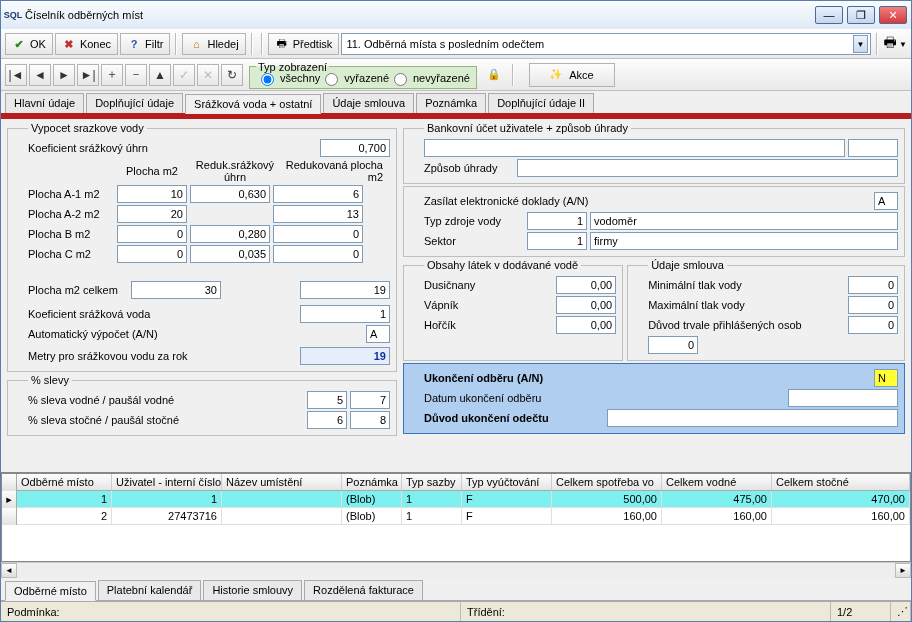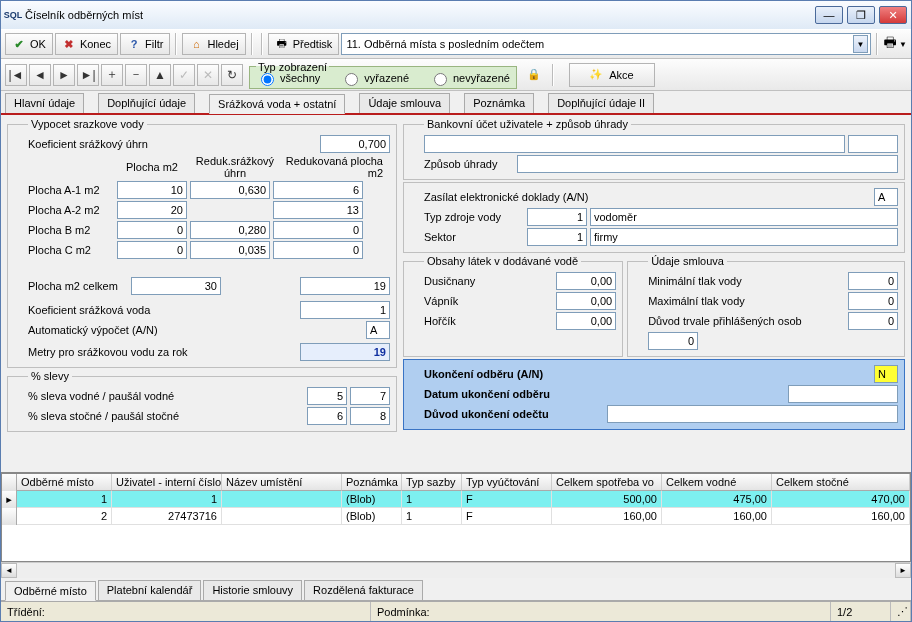--- a/index.html
+++ b/index.html
@@ -20,27 +20,27 @@
   .icon.red { color:#c23030; font-weight:bold; }
   .icon.blue { color:#2855a8; font-weight:bold; }
   .icon.orange { color:#d07010; font-weight:bold; }
   .dropdown { height:22px; border:1px solid #7f9db9; background:#fff; display:flex; align-items:center; padding:0 2px 0 4px; flex:1; }
   .dropdown .dd-text { flex:1; }
   .dropdown .dd-btn { width:15px; height:18px; background:linear-gradient(#eef3fb,#c9d8ef); border:1px solid #7f9db9; display:flex; align-items:center; justify-content:center; font-size:8px; }
 
   .navbar { height:32px; background:linear-gradient(#fdfdfd,#e9e9e9); border-bottom:1px solid #c0c0c0; display:flex; align-items:center; padding:2px 4px; gap:2px; }
   .navbtn { width:22px; height:22px; border:1px solid #b4b4b4; background:linear-gradient(#fdfdfd,#e7e7e7); display:inline-flex; align-items:center; justify-content:center; cursor:pointer; font-size:12px; color:#333; }
   .navbtn.disabled { color:#bbb; }
-  .fieldset-radio { border:1px solid #99b580; background:#d9eccf; padding:0 6px 4px 6px; margin-left:4px; display:flex; gap:20px; align-items:center; height:28px; position:relative; }
+  .fieldset-radio { border:1px solid #99b580; background:#d9eccf; padding:0 6px 4px 6px; margin-left:4px; display:flex; align-items:center; height:28px; position:relative; }
   .fieldset-radio legend { font-size:11px; padding:0 2px; }
   .radioitem { display:flex; align-items:center; gap:3px; }
   .lockicon { color:#666; margin:0 6px; }
   .akce-btn { height:24px; padding:0 20px; border:1px solid #b4b4b4; background:linear-gradient(#fdfdfd,#e7e7e7); margin-left:10px; display:flex; align-items:center; gap:6px; cursor:pointer; }
 
-  .tabs { display:flex; border-bottom:2px solid #b91c1c; background:#f0f0f0; padding:2px 4px 0 4px; gap:14px; }
+  .tabs { display:flex; border-bottom:6px solid #b91c1c; background:#f0f0f0; padding:2px 4px 0 4px; gap:2px; }
   .tab { padding:3px 8px; border:1px solid #aaa; border-bottom:none; background:#e9e9e9; cursor:pointer; }
   .tab.active { background:#f0f0f0; position:relative; top:1px; border-bottom:1px solid #f0f0f0; }
 
   .form-area { flex:1; padding:3px 6px 4px 6px; display:flex; flex-direction:column; gap:2px; overflow:hidden; }
   .cols { display:flex; gap:6px; }
   .col-left { width:390px; display:flex; flex-direction:column; gap:2px; }
   .col-right { flex:1; display:flex; flex-direction:column; gap:2px; }
   fieldset.box { border:1px solid #bfbfbf; padding:3px 6px 6px 20px; margin:0; }
   fieldset.box legend { padding:0 3px; }
   .row { display:flex; align-items:center; margin-top:2px; gap:3px; }
@@ -312,21 +312,21 @@
           </fieldset>
         </div>
 
         <fieldset class="box highlight">
           <div class="row">
               <span class="lbl" style="font-weight:bold; width:180px">Ukončení odběru (A/N)</span>
               <span style="flex:1"></span>
               <input class="inp left yellow" style="width: 24px;" value="N">
             </div>
           <div class="row">
-              <span class="lbl" style="font-weight:bold; width:180px">Datum ukončení odběru</span>
+              <span class="lbl" style="font-weight:normal; width:180px">Datum ukončení odběru</span>
               <span style="flex:1"></span>
               <input class="inp left" style="width: 110px;">
             </div>
           <div class="row">
               <span class="lbl" style="font-weight:bold; width:180px">Důvod ukončení odečtu</span>
               <input class="inp left" style="flex: 1 1 0%;">
             </div>
         </fieldset>
       </div>
     </div>
@@ -380,19 +380,19 @@
   </div>
 
   <div class="bottom-tabs">
     <div class="tab active">Odběrné místo</div>
     <div class="tab">Platební kalendář</div>
     <div class="tab">Historie smlouvy</div>
     <div class="tab">Rozdělená fakturace</div>
   </div>
 
   <div class="status">
+    <div class="cell" style="flex:1">Podmínka:</div>
     <div class="cell" style="width:370px">Třídění:</div>
-    <div class="cell" style="flex:1">Podmínka:</div>
     <div class="cell" style="width:60px">1/2</div>
     <div class="cell" style="width:20px">⋰</div>
   </div>
 
 </div>
 
 </body></html>

